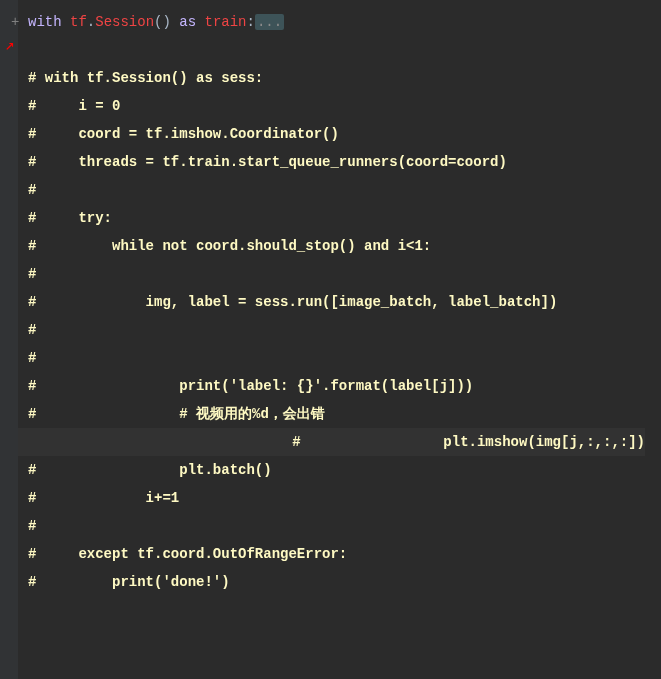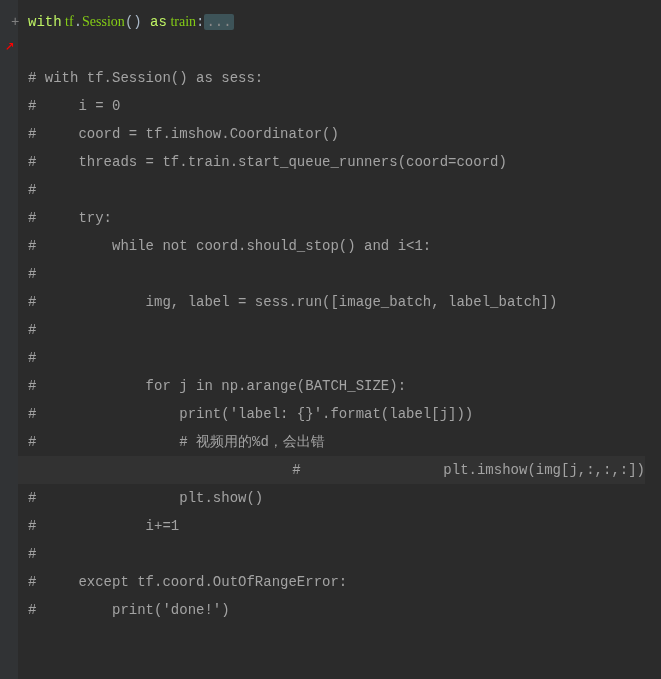--- a/index.html
+++ b/index.html
@@ -39,44 +39,44 @@
       margin-left: -28px;
       margin-right: 16px;
       text-align: right;
     }
     .plus {
       color: #808080;
       position: absolute;
       left: 11px;
     }
     .keyword {
-      color: #bef264;
+      color: #c4b5fd;
       text-align: right;
     }
     .text {
-      color: #84cc16;
-      font-family: Liberation Serif, serif;
+      color: #ef4444;
     }
     .dot {
       color: #a9b7c6;
     }
     .paren {
       color: #a9b7c6;
     }
     .colon {
       color: #a9b7c6;
     }
     .folded {
       background: #3d5358;
       color: #8a8a8a;
       padding: 0 2px;
       border-radius: 2px;
     }
     .comment {
-      color: #a3a3a3;
+      color: #fef9c3;
+      font-weight: bold;
     }
     .arrow {
       position: absolute;
       left: 5px;
       top: 32px;
       color: #ff0000;
       font-size: 16px;
       pointer-events: none;
     }
   </style>
@@ -94,22 +94,21 @@
   <div class="line"><span class="comment">#     i = 0</span></div>
   <div class="line"><span class="comment">#     coord = tf.imshow.Coordinator()</span></div>
   <div class="line"><span class="comment">#     threads = tf.train.start_queue_runners(coord=coord)</span></div>
   <div class="line"><span class="comment">#</span></div>
   <div class="line"><span class="comment">#     try:</span></div>
   <div class="line"><span class="comment">#         while not coord.should_stop() and i&lt;1:</span></div>
   <div class="line"><span class="comment">#</span></div>
   <div class="line"><span class="comment">#             img, label = sess.run([image_batch, label_batch])</span></div>
   <div class="line"><span class="comment">#</span></div>
   <div class="line"><span class="comment">#</span></div>
-  <div class="line"><span class="comment">#             for j in np.arange(BATCH_SIZE):</span></div>
   <div class="line"><span class="comment">#                 print('label: {}'.format(label[j]))</span></div>
   <div class="line"><span class="comment">#                 # 视频用的%d，会出错</span></div>
   <div class="line highlighted"><span class="comment">#                 plt.imshow(img[j,:,:,:])</span></div>
-  <div class="line"><span class="comment">#                 plt.show()</span></div>
+  <div class="line"><span class="comment">#                 plt.batch()</span></div>
   <div class="line"><span class="comment">#             i+=1</span></div>
   <div class="line"><span class="comment">#</span></div>
   <div class="line"><span class="comment">#     except tf.coord.OutOfRangeError:</span></div>
   <div class="line"><span class="comment">#         print('done!')</span></div>
 </div>
 
 </body></html>

